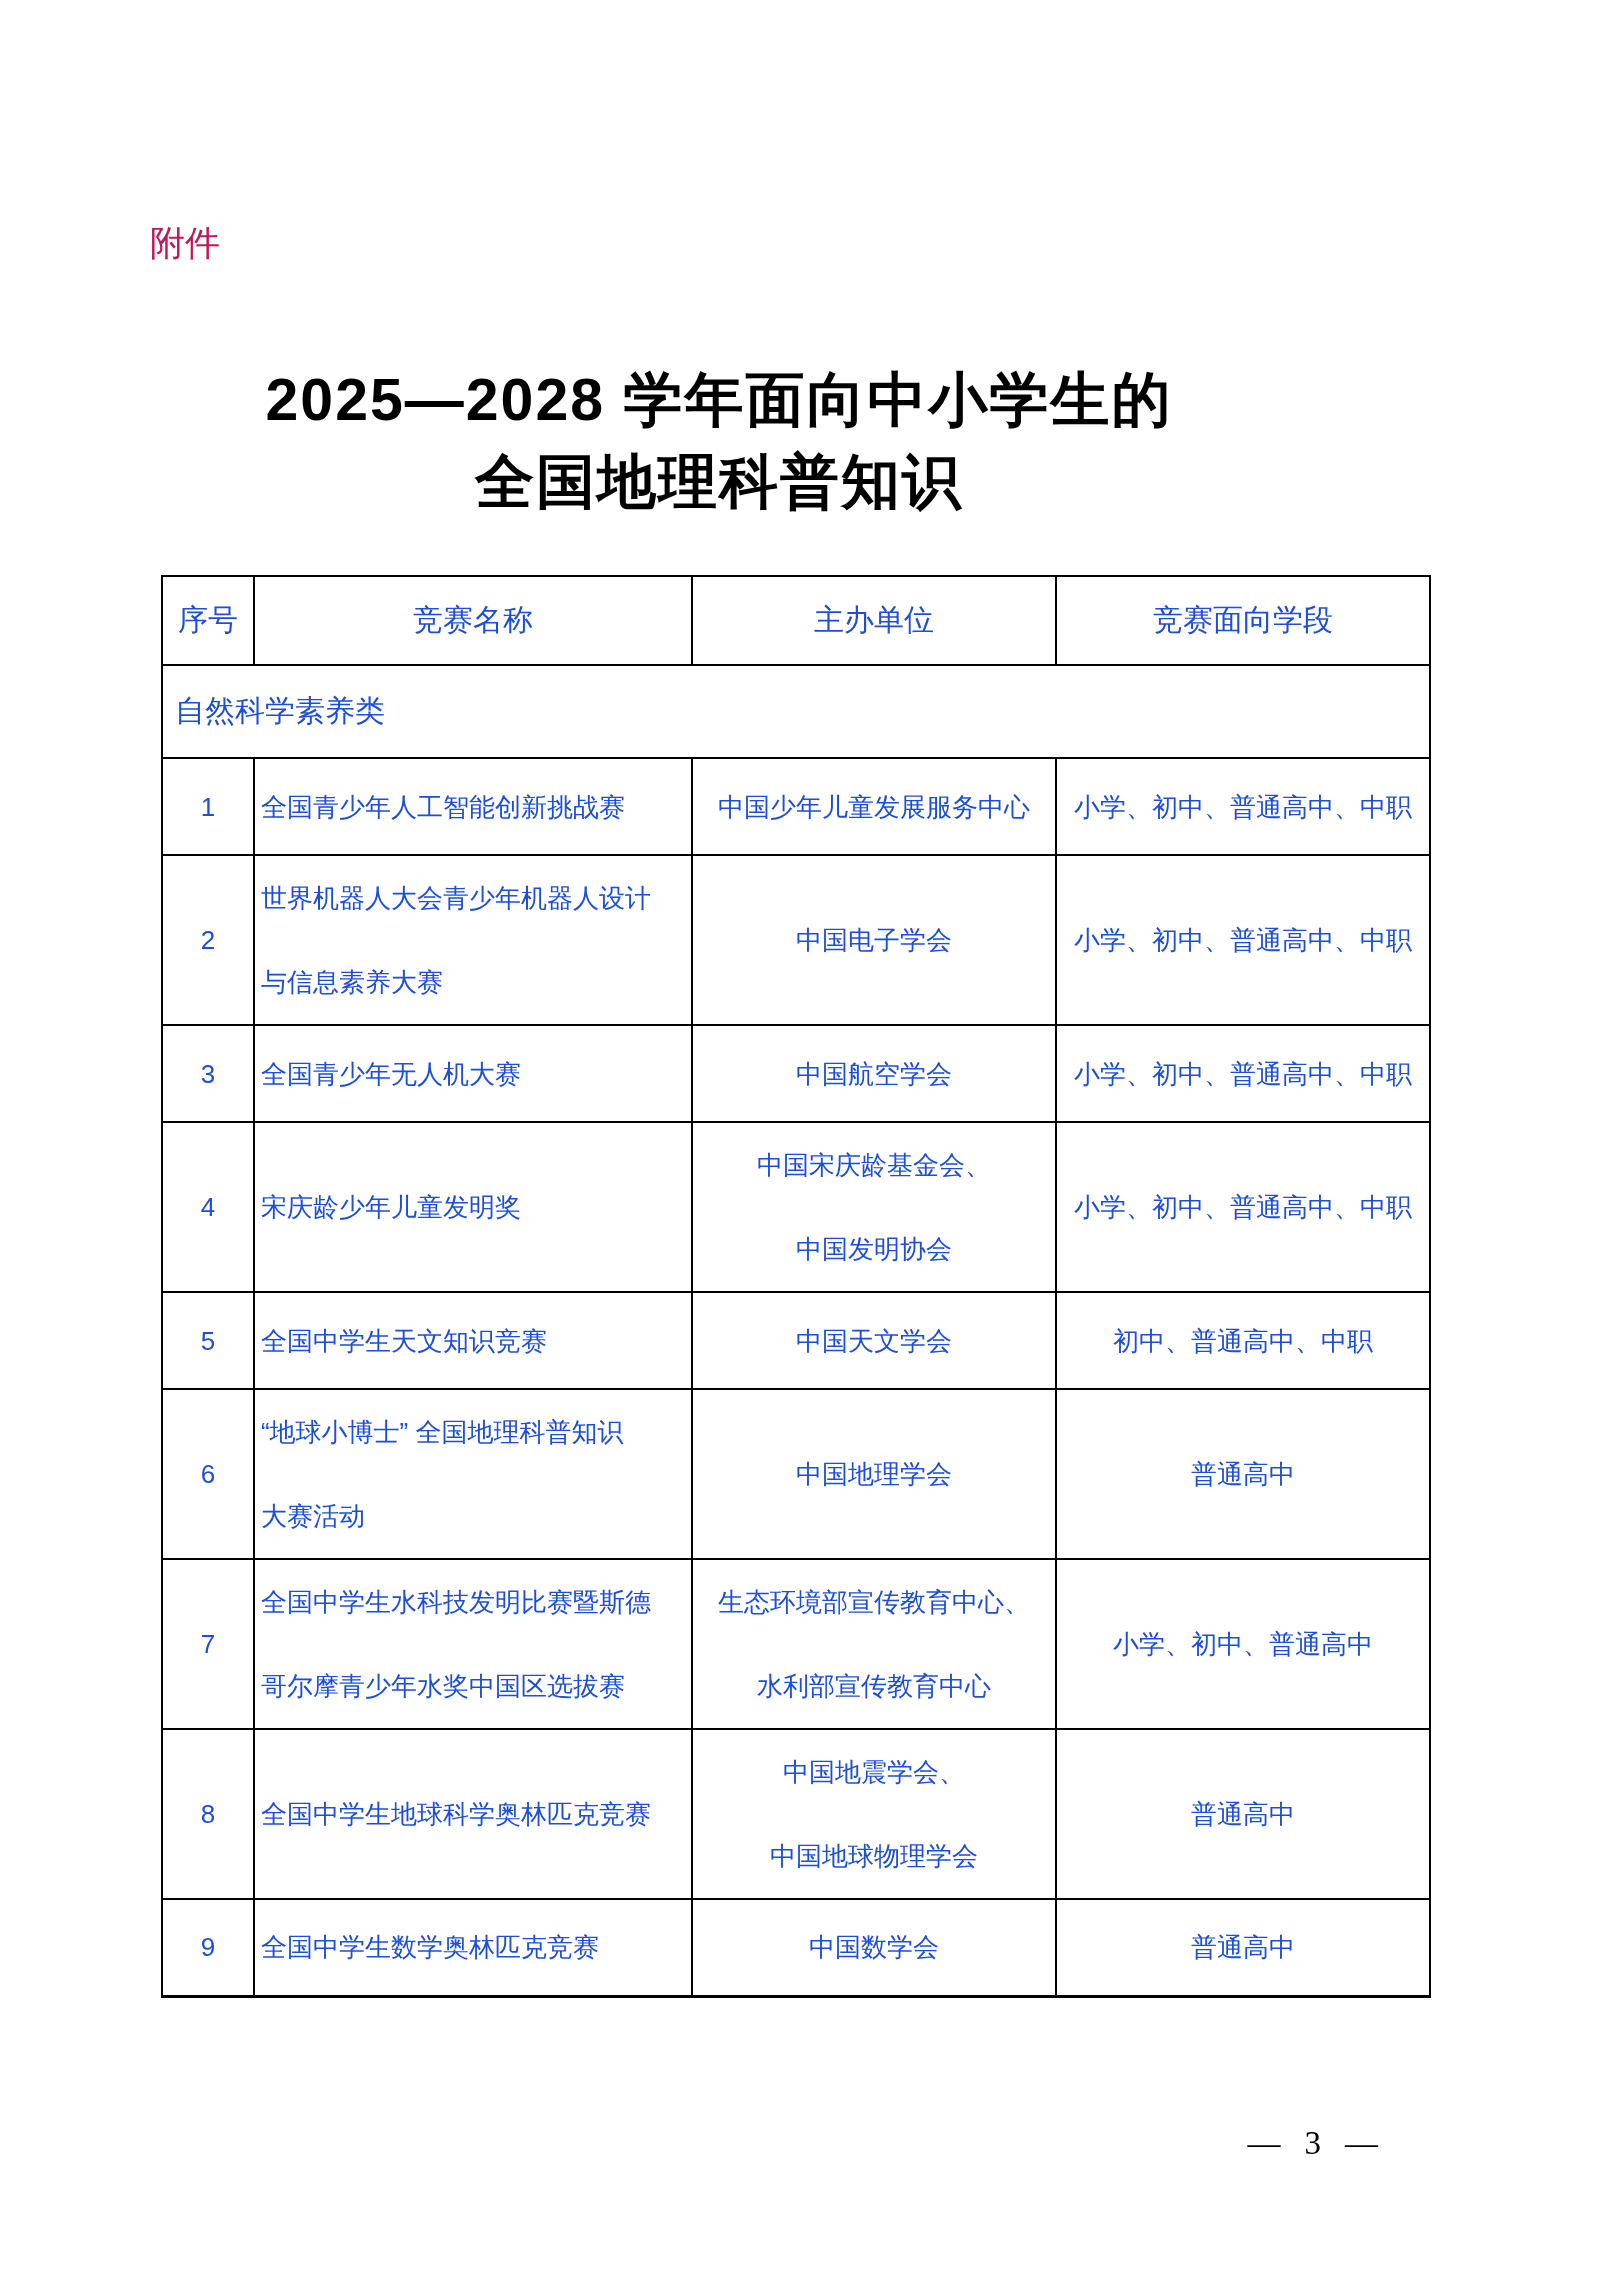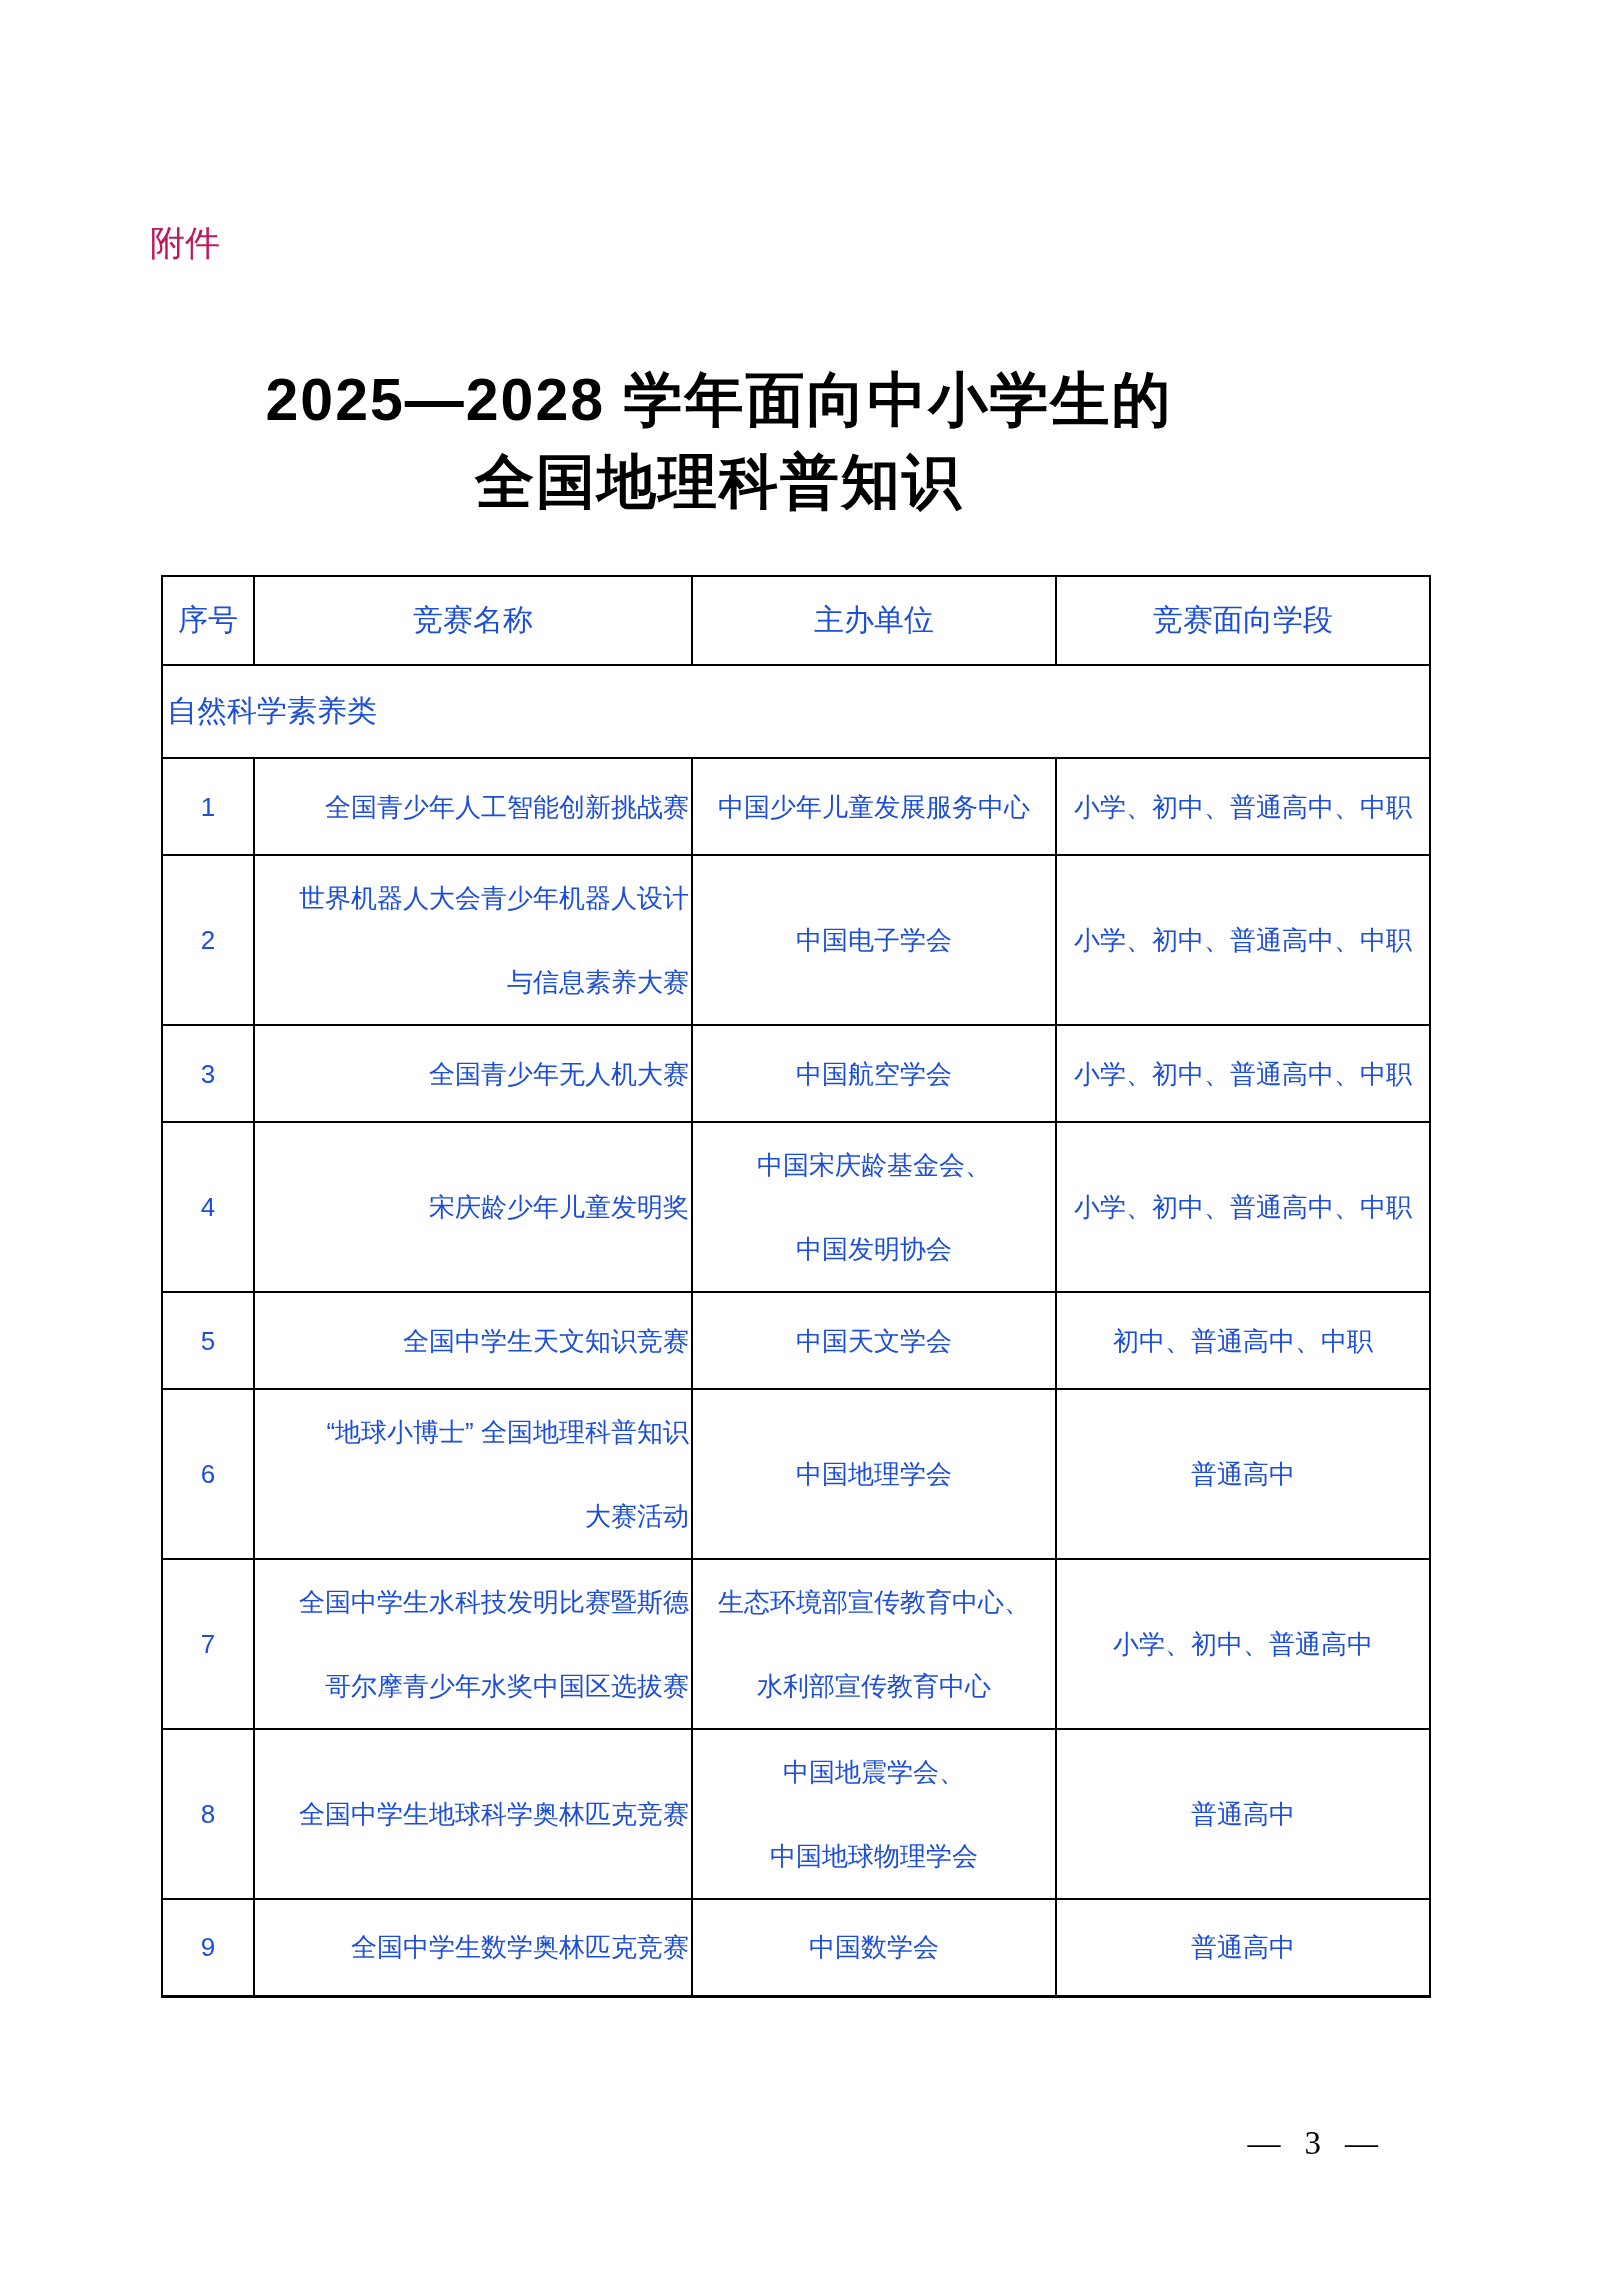--- a/index.html
+++ b/index.html
@@ -51,36 +51,36 @@
   .comp-table thead tr { height: 89px; }
   .comp-table th {
     font-family: "Liberation Serif", serif;
     font-weight: normal;
     font-size: 30px;
     text-align: center;
   }
   tr.section-row { height: 93px; }
   tr.section-row td {
     text-align: left;
-    padding-left: 4px;
+    padding-left: 12px;
     font-size: 30px;
     font-family: "Liberation Sans", sans-serif;
     border-bottom-width: 2.9px;
   }
   tr.data-row { height: 97px; }
   tr.data-row td {
     font-size: 26px;
     line-height: 84px;
     white-space: pre-line;
     font-family: "Liberation Sans", sans-serif;
     border-bottom-width: 2.9px;
   }
   tr.data-row:last-child td { border-bottom-width: 3.9px; }
   td.c-no   { text-align: center; font-family: "Liberation Serif", serif; }
-  td.c-name { text-align: right; padding: 0 2px 0 5.9px; border-radius: 10px; }
+  td.c-name { text-align: left; padding: 0 2px 0 5.9px; border-radius: 10px; }
   td.c-org  { text-align: center; }
   td.c-stage{ text-align: center; }
   .page-number {
     position: absolute;
     top: 2125px;
     right: 243px;
     font-size: 33px;
     word-spacing: 15.7px;
     font-family: "Liberation Serif", serif;
     color: #000;

